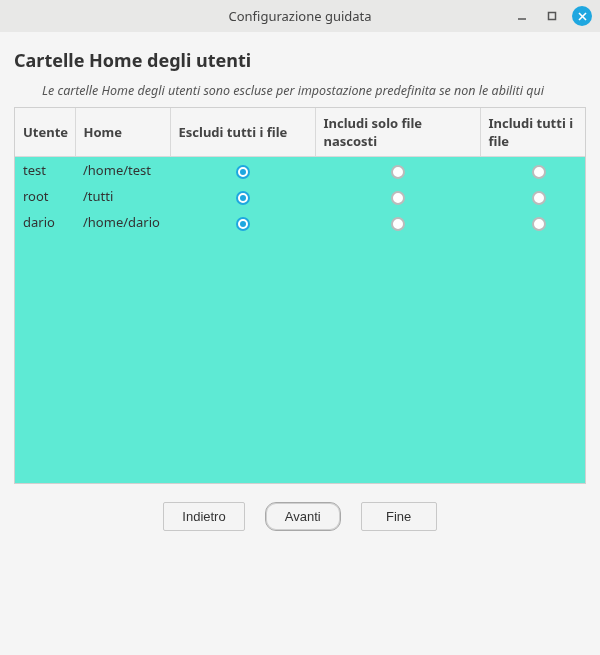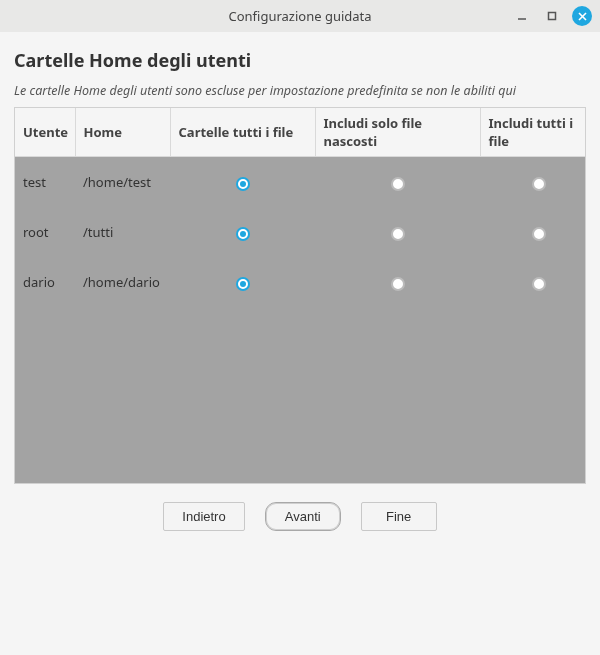--- a/index.html
+++ b/index.html
@@ -65,45 +65,46 @@
       font-size: 18px;
       font-weight: bold;
       color: #343434;
       margin-bottom: 10px;
     }
     .description {
       font-style: italic;
       font-size: 12.5px;
       color: #555;
       margin-bottom: 8px;
+      margin-left: 28px;
     }
     .table-wrap {
       flex: 1;
       border: 1px solid #d0d0d0;
-      background: #a3a3a3;
+      background: #5eead4;
       overflow: hidden;
     }
     table {
       width: 100%;
       border-collapse: collapse;
       table-layout: fixed;
     }
     thead th {
       font-size: 13px;
       font-weight: bold;
       text-align: left;
       padding: 6px 8px;
       border-right: 1px solid #d9d9d9;
       border-bottom: 1px solid #d9d9d9;
       background: #f5f5f5;
       color: #444;
     }
     thead th:last-child { border-right: none; }
     tbody td {
-      padding: 16px 8px;
+      padding: 4px 8px;
       font-size: 13px;
       color: #333;
       vertical-align: middle;
       height: 24px;
     }
     .col-user { width: 60px; }
     .col-home { width: 95px; }
     .col-r1 { width: 145px; text-align: center; }
     .col-r2 { width: 165px; text-align: center; }
     .col-r3 { width: 118px; text-align: center; }
@@ -191,21 +192,21 @@
           <col class="col-user">
             <col class="col-home">
             <col class="col-r1">
             <col class="col-r2">
             <col class="col-r3">
         </colgroup>
         <thead>
           <tr>
             <th class="col-user">Utente</th>
             <th class="col-home">Home</th>
-            <th class="col-r1">Cartelle tutti i file</th>
+            <th class="col-r1">Escludi tutti i file</th>
             <th class="col-r2">Includi solo file nascosti</th>
             <th class="col-r3">Includi tutti i file</th>
           </tr>
         </thead>
         <tbody id="rows-body">
             <tr>
               <td>test</td>
               <td>/home/test</td>
               <td class="radio-cell"><span class="radio checked"></span></td>
               <td class="radio-cell"><span class="radio"></span></td>

